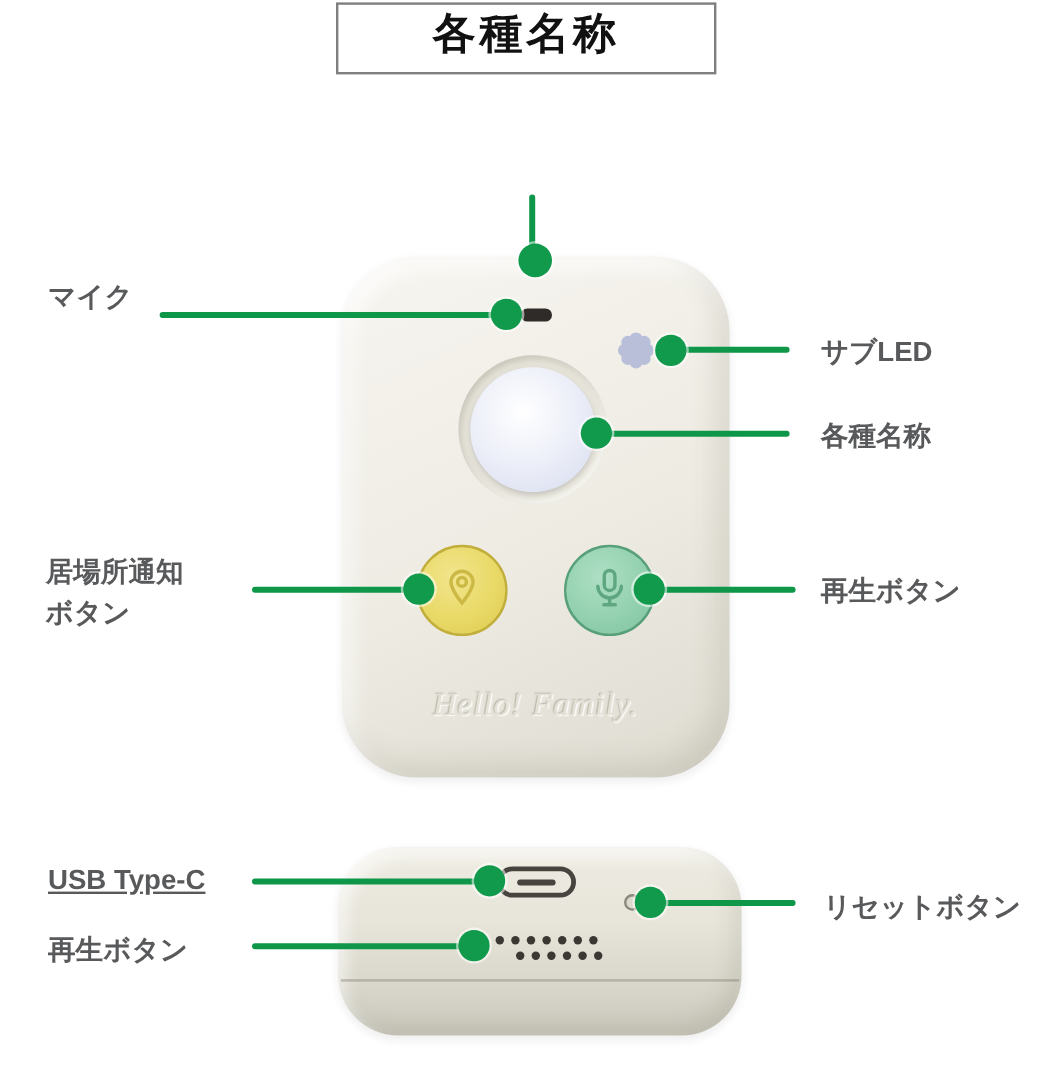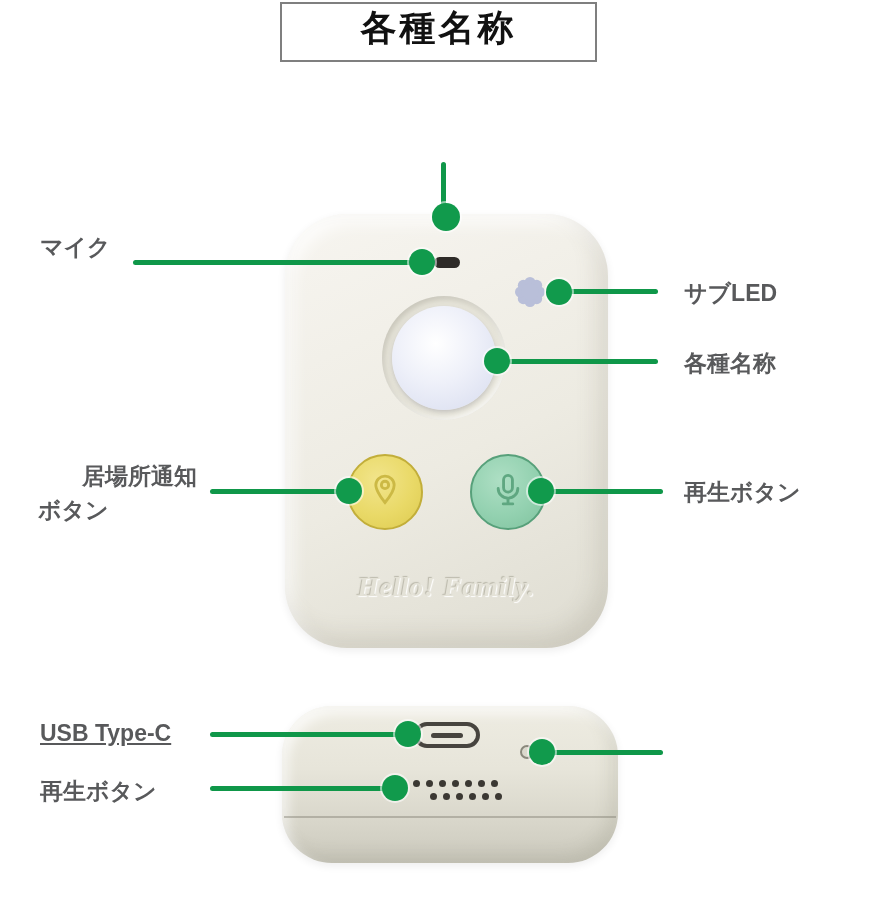--- a/index.html
+++ b/index.html
@@ -37,21 +37,21 @@
     box-shadow:0 2px 4px rgba(90,90,110,0.25);}
   .round-btn{position:absolute;width:76px;height:76px;border-radius:50%;
     display:flex;align-items:center;justify-content:center;}
   .btn-yellow{left:347px;top:454px;
     background:radial-gradient(circle at 40% 34%,#f2e58c 0%,#e9d967 55%,#ddca4f 100%);
     border:2px solid #c2ae3a;box-sizing:border-box;}
   .btn-mint{left:470px;top:454px;
     background:radial-gradient(circle at 40% 34%,#aedfc4 0%,#93d1b0 55%,#7fc29e 100%);
     border:2px solid #57a07a;box-sizing:border-box;}
   .logo{position:absolute;left:285px;top:572px;width:323px;text-align:center;
-    font-family:"Liberation Serif","DejaVu Serif",serif;font-style:italic;font-weight:bold;
+    font-family:"Liberation Serif","DejaVu Serif",serif;font-style:italic;font-weight:normal;
     font-size:27px;letter-spacing:1px;color:#e4e2d7;
     text-shadow:-1px -1px 1px rgba(110,105,85,0.35),1px 1px 1px rgba(255,255,255,0.95);}
 
   
   .device-bottom{position:absolute;left:282px;top:706px;width:336px;height:157px;
     border-radius:50px;
     background:linear-gradient(180deg,#eeece2 0%,#e7e5da 40%,#d9d7cb 72%,#cbc9bd 100%);
     box-shadow:inset -8px -8px 16px rgba(110,105,85,0.15),
                inset 6px 8px 12px rgba(255,255,255,0.7),
                0 3px 8px rgba(0,0,0,0.07);}
@@ -166,19 +166,20 @@
 
   <div class="line" style="left:210px;top:786px;width:185px;height:5px;"></div>
   <div class="dot" style="left:382px;top:775px;"></div>
 
   <div class="line" style="left:542px;top:750px;width:121px;height:5px;"></div>
   <div class="dot" style="left:529px;top:739px;"></div>
 
   <div class="lbl" style="left:40px;top:232px;">マイク</div>
   <div class="lbl" style="left:684px;top:278px;">サブLED</div>
   <div class="lbl" style="left:684px;top:348px;">各種名称</div>
-  <div class="lbl" style="left:38px;top:461px;margin-left:44px;">居場所通知</div>
+  <div class="lbl" style="left:38px;top:461px;">居場所通知</div>
   <div class="lbl" style="left:38px;top:495px;">ボタン</div>
   <div class="lbl" style="left:684px;top:477px;">再生ボタン</div>
   <div class="lbl" style="left:40px;top:720px;text-decoration:underline;">USB Type-C</div>
   <div class="lbl" style="left:40px;top:776px;">再生ボタン</div>
+  <div class="lbl" style="left:686px;top:740px;">リセットボタン</div>
 
 </div>
 
 </body></html>

